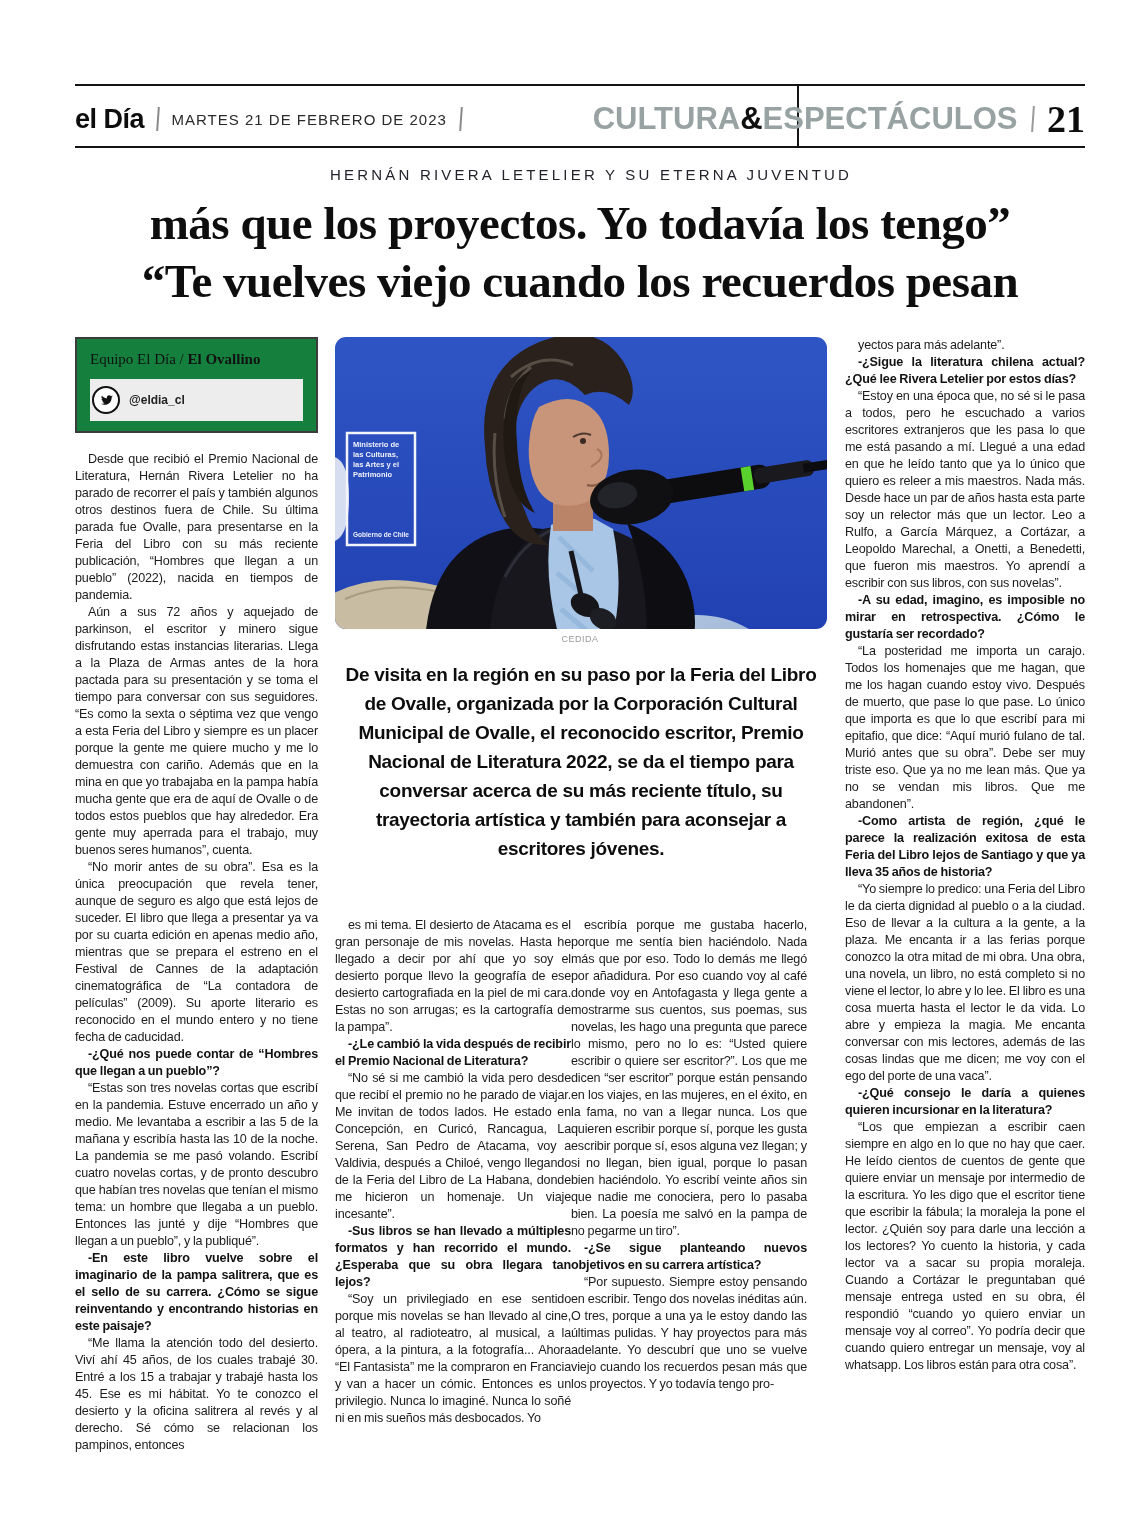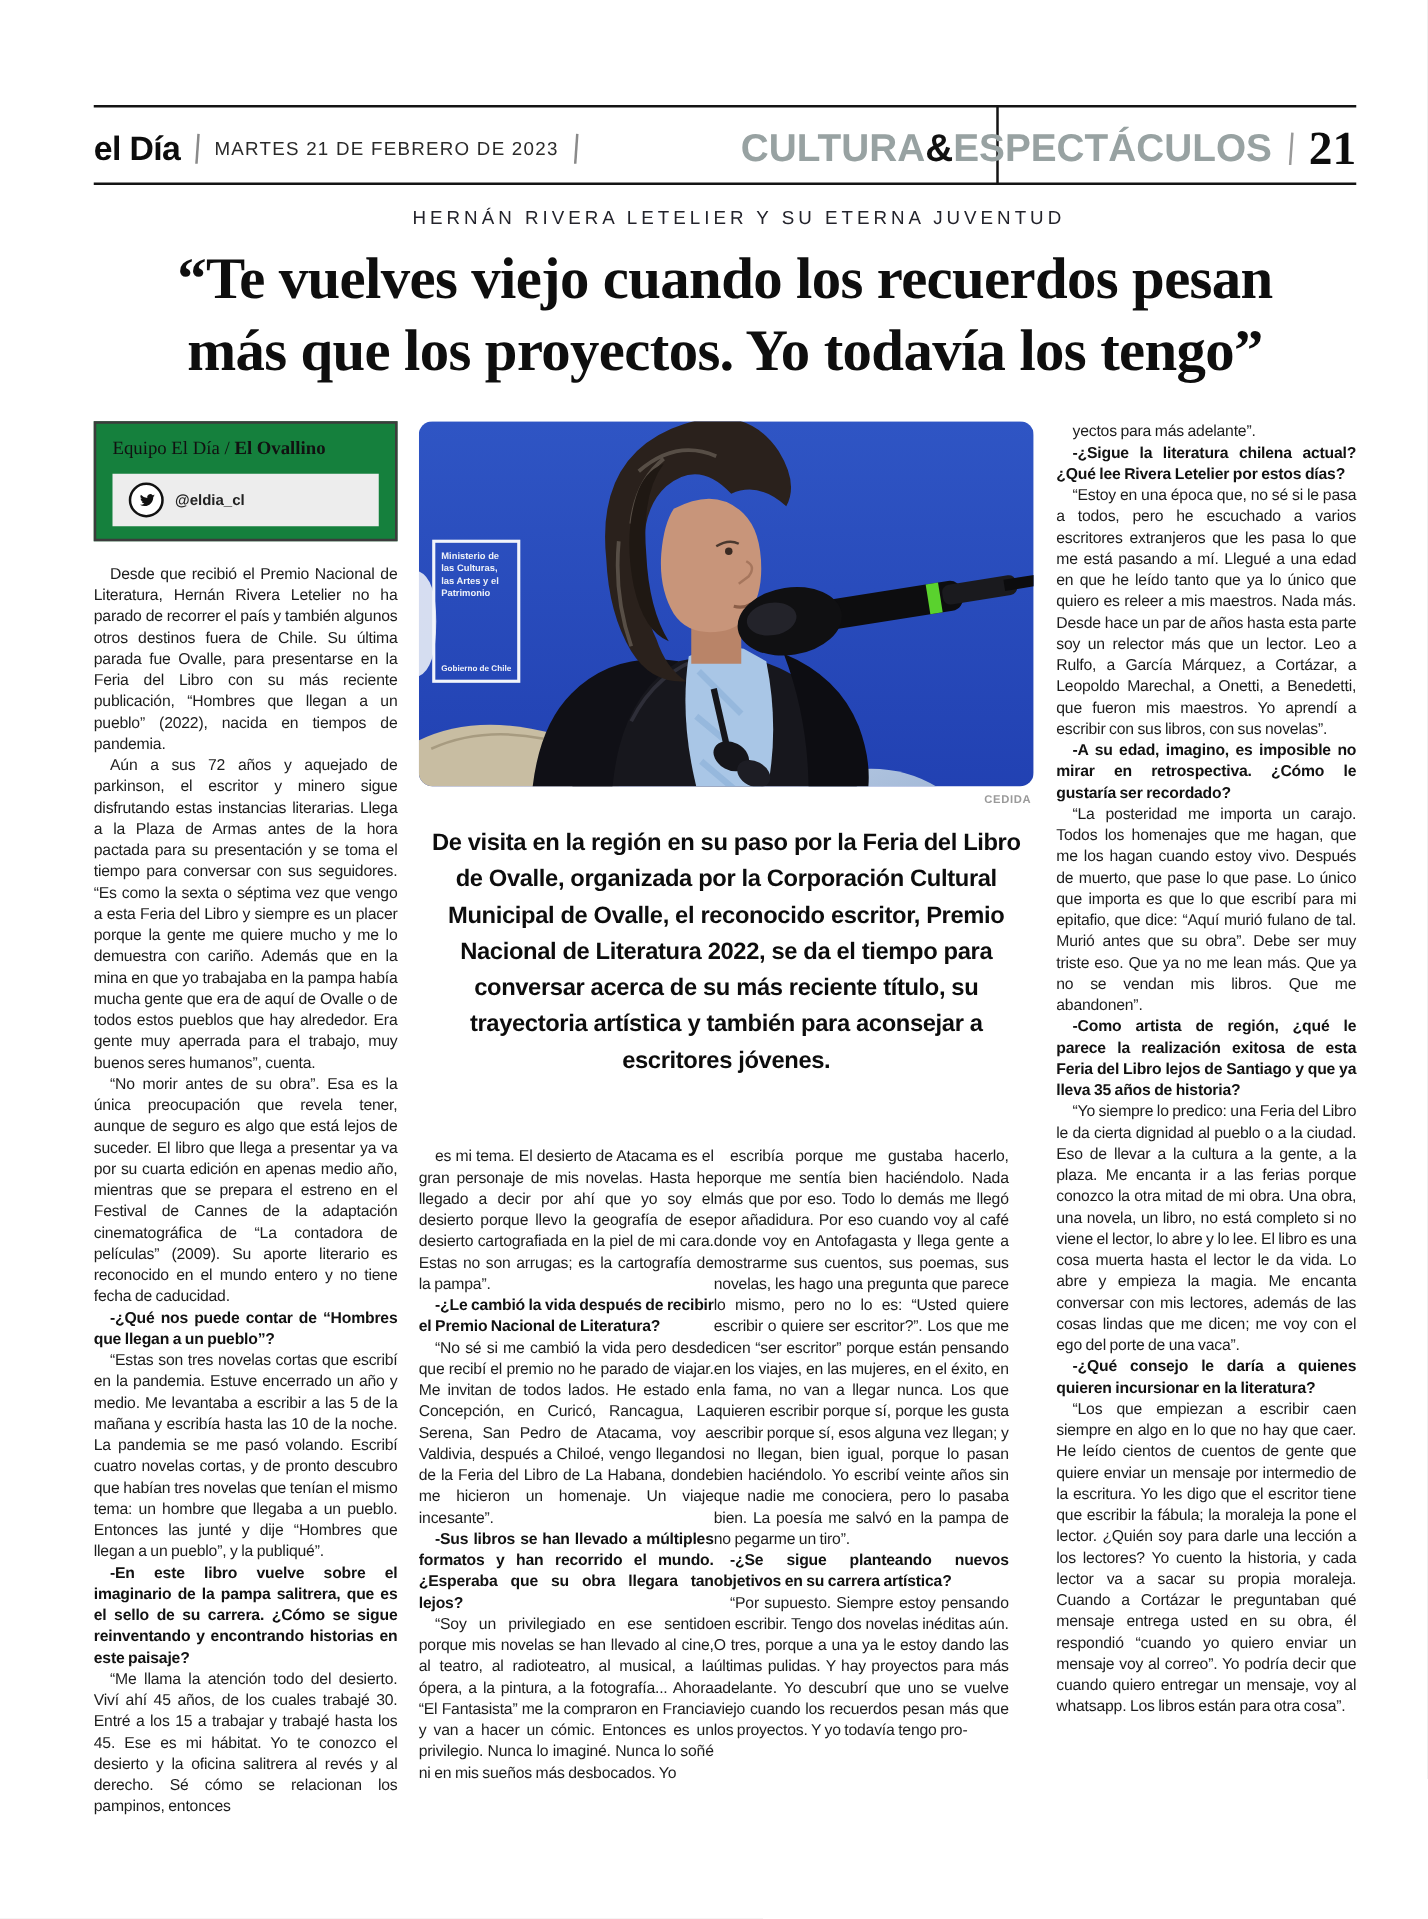--- a/index.html
+++ b/index.html
@@ -28,27 +28,27 @@
   .col1{left:75px;width:243px;}
   .col4{left:845px;width:240px;}
   .middle{position:absolute;left:335px;top:337px;width:492px;}
   .bodytext p{margin:0;text-indent:13px;font-size:12.6px;line-height:17px;
               letter-spacing:-0.15px;word-spacing:-0.5px;color:#1c1c1c;}
   .bodytext p.q{font-weight:700;color:#121212;}
   
   .byline-box{border:2px solid #3c3c3c;padding:12px 13px 10px 13px;margin-bottom:18px;background:#15803d;}
   .byline-line{font-family:"Liberation Serif",serif;font-size:15px;color:#111;}
   .byline-line .bb{font-weight:700;}
-  .tw-strip{margin-top:11px;background:#ededed;padding:7px 13px;display:flex;align-items:center;gap:9px;}
+  .tw-strip{margin-top:11px;background:#ededed;padding:7px 2px;display:flex;align-items:center;gap:9px;}
   .tw-circle{width:24px;height:24px;border:2px solid #111;border-radius:50%;display:flex;
              align-items:center;justify-content:center;background:#fff;flex:0 0 auto;}
   .tw-handle{font-size:12px;font-weight:700;color:#222;}
   
   .photo-wrap{width:492px;height:292px;overflow:hidden;border-radius:11px;}
-  .credit{text-align:right;font-size:9px;font-weight:700;color:#9a9a9a;margin:5px 2px 0 0;letter-spacing:0.5px;}
+  .credit{text-align:center;font-size:9px;font-weight:400;color:#9a9a9a;margin:5px 2px 0 0;letter-spacing:0.5px;}
   .intro{margin-top:16px;padding:0 4px;text-align:center;font-size:19px;font-weight:700;
          line-height:29px;letter-spacing:-0.3px;color:#0d0d0d;}
   .cols23{display:flex;margin-top:54px;}
   .cols23 .subcol{width:236px;text-align:justify;}
 </style>
 </head>
 <body>
 
 <div class="page">
 
@@ -64,22 +64,22 @@
   </div>
 
   <div class="section-block">
     <span class="section-title"><span>CULTURA</span><span class="amp">&amp;</span><span>ESPECTÁCULOS</span></span>
     <span class="page-num-bar"></span>
     <span class="page-num">21</span>
   </div>
 
   <div class="kicker">HERNÁN RIVERA LETELIER Y SU ETERNA JUVENTUD</div>
   <div class="headline">
+    <div>más que los proyectos. Yo todavía los tengo”</div>
     <div>“Te vuelves viejo cuando los recuerdos pesan</div>
-    <div>más que los proyectos. Yo todavía los tengo”</div>
   </div>
 
   <div class="col col1 bodytext">
     <div class="byline-box">
       <div class="byline-line"><span>Equipo El Día / </span><span class="bb">El Ovallino</span></div>
       <div class="tw-strip">
         <span class="tw-circle">
           <svg width="13" height="13" viewBox="0 0 24 24">
               <path fill="#111" d="M23.9 4.6c-.8.4-1.7.6-2.6.8a4.6 4.6 0 0 0 2-2.5c-.9.5-1.9.9-2.9 1.1a4.5 4.5 0 0 0-7.8 4.1A12.9 12.9 0 0 1 3.2 3.3a4.5 4.5 0 0 0 1.4 6 4.4 4.4 0 0 1-2-.6v.1a4.5 4.5 0 0 0 3.6 4.4 4.6 4.6 0 0 1-2 .1 4.5 4.5 0 0 0 4.2 3.1A9 9 0 0 1 1.7 18a12.7 12.7 0 0 0 6.9 2c8.3 0 12.8-6.9 12.8-12.8v-.6c.9-.6 1.6-1.4 2.2-2.3z"></path>
             </svg>

